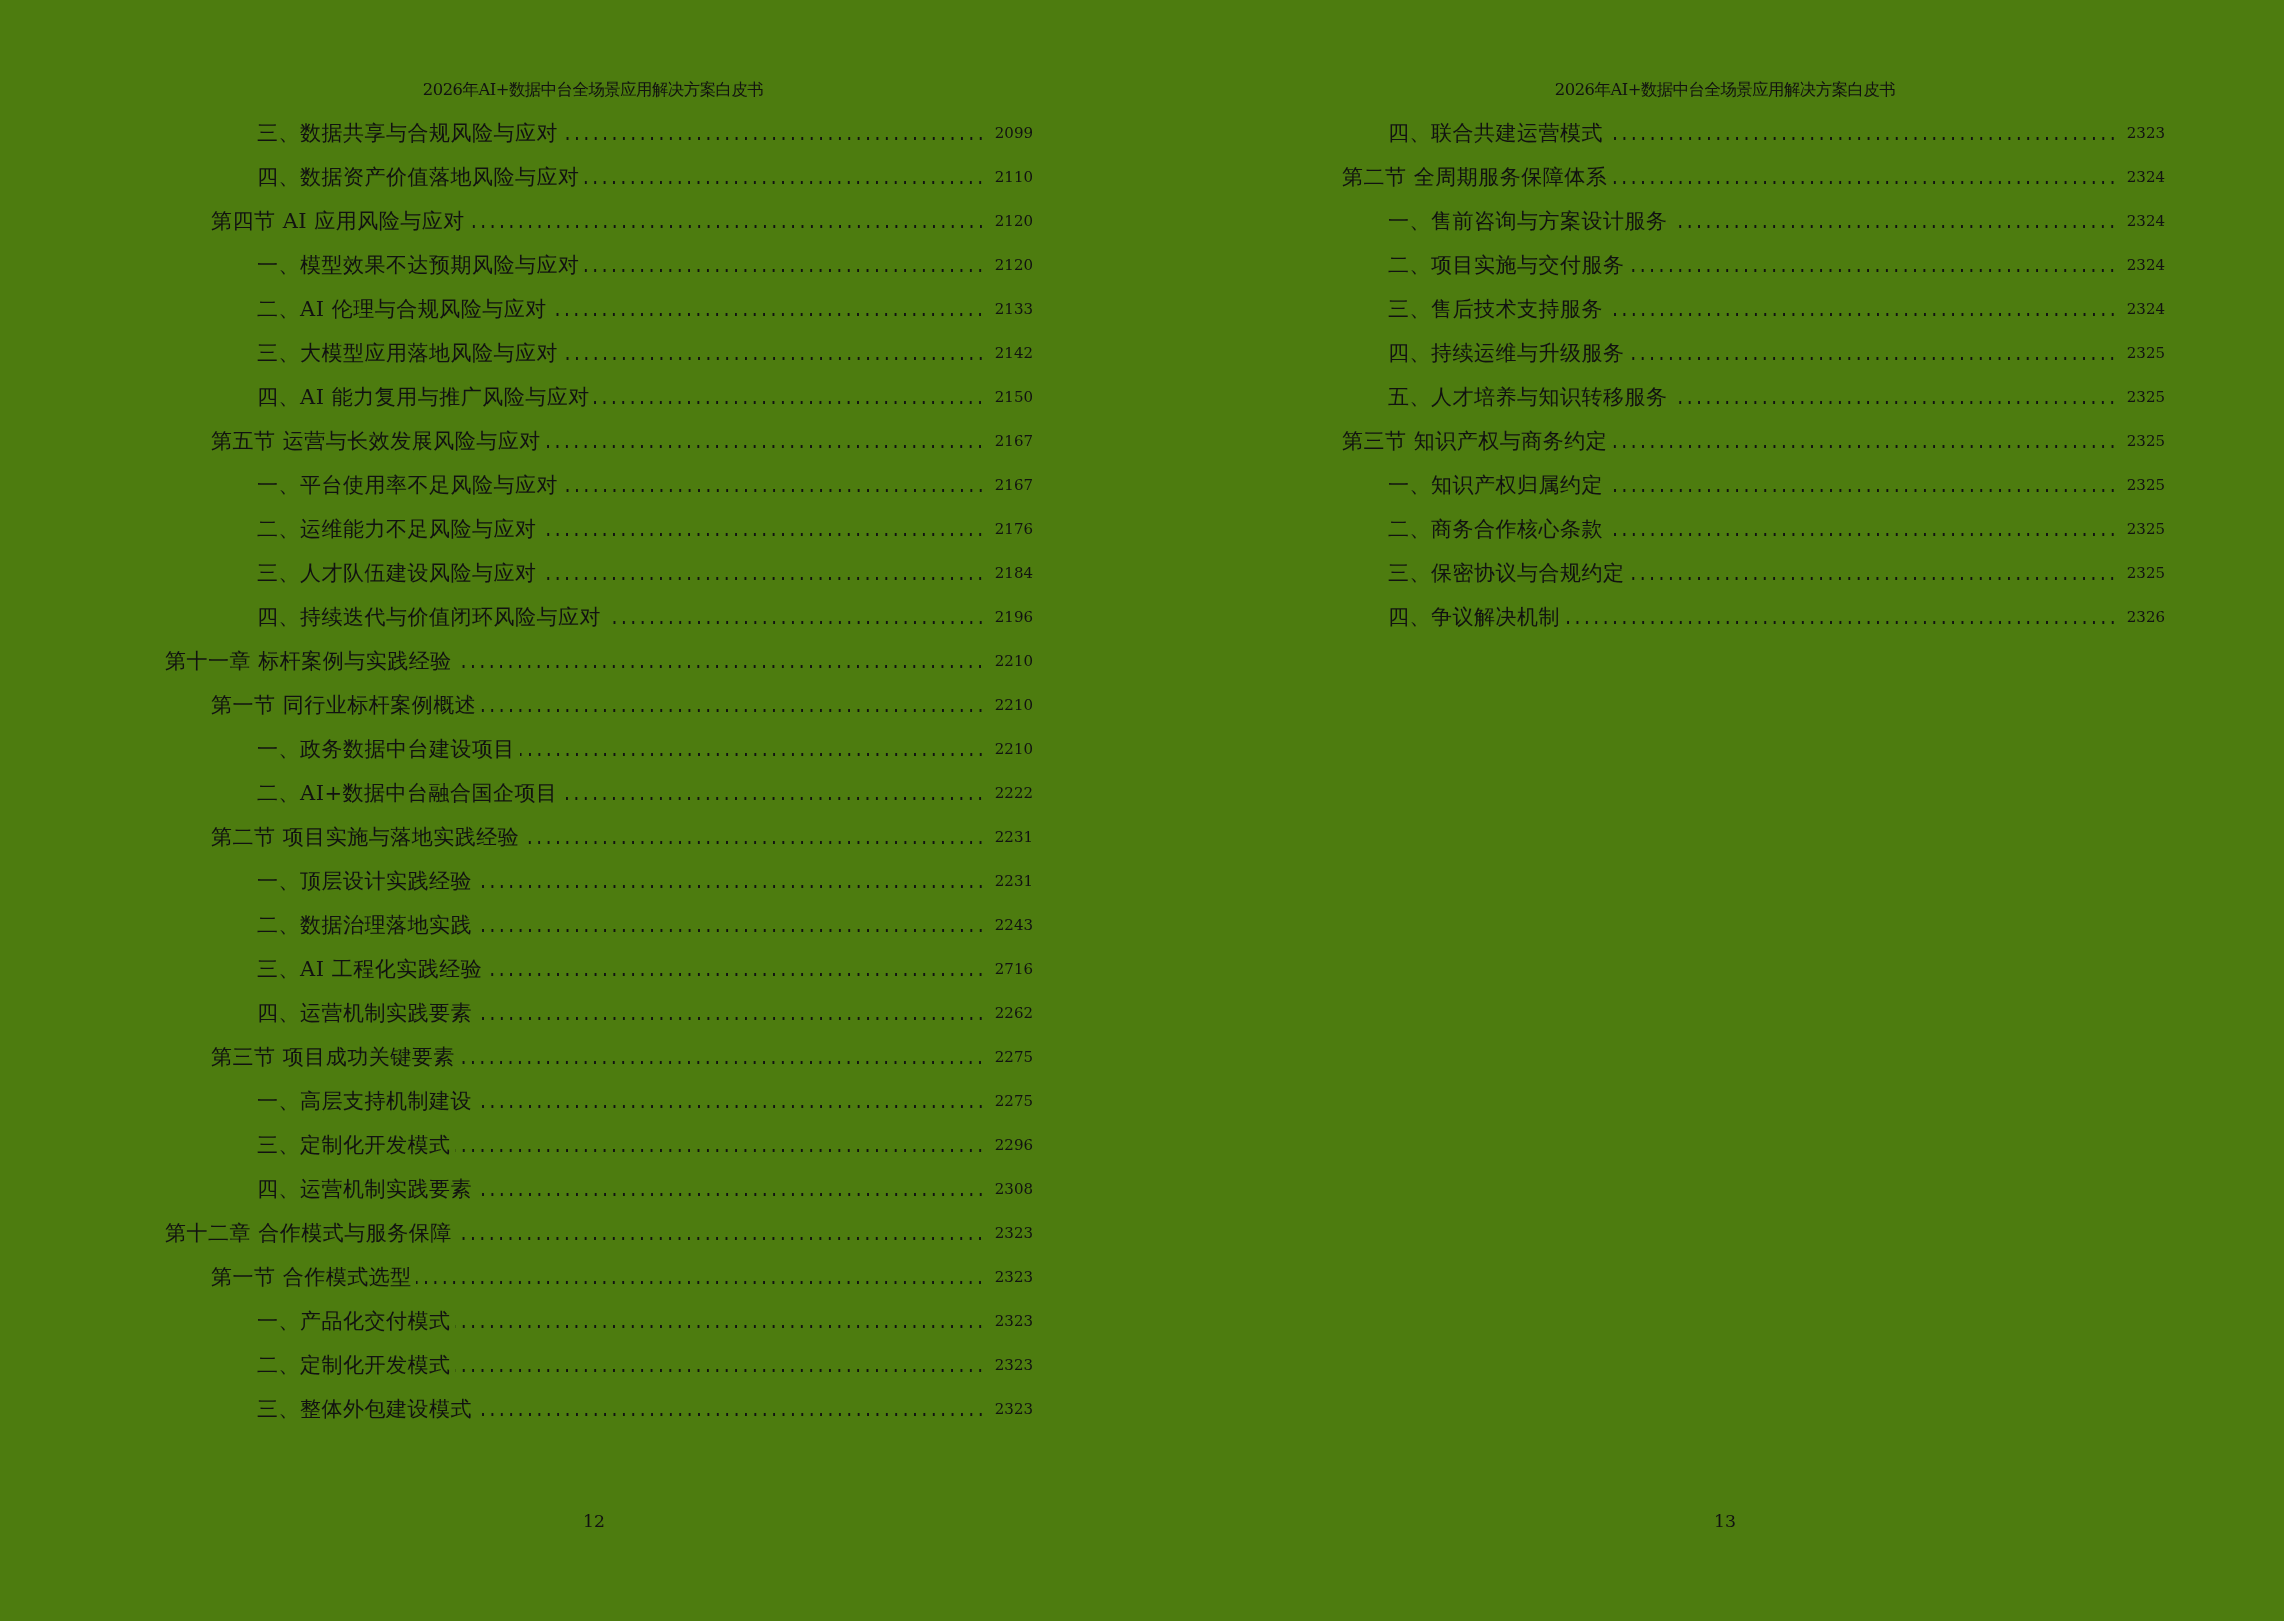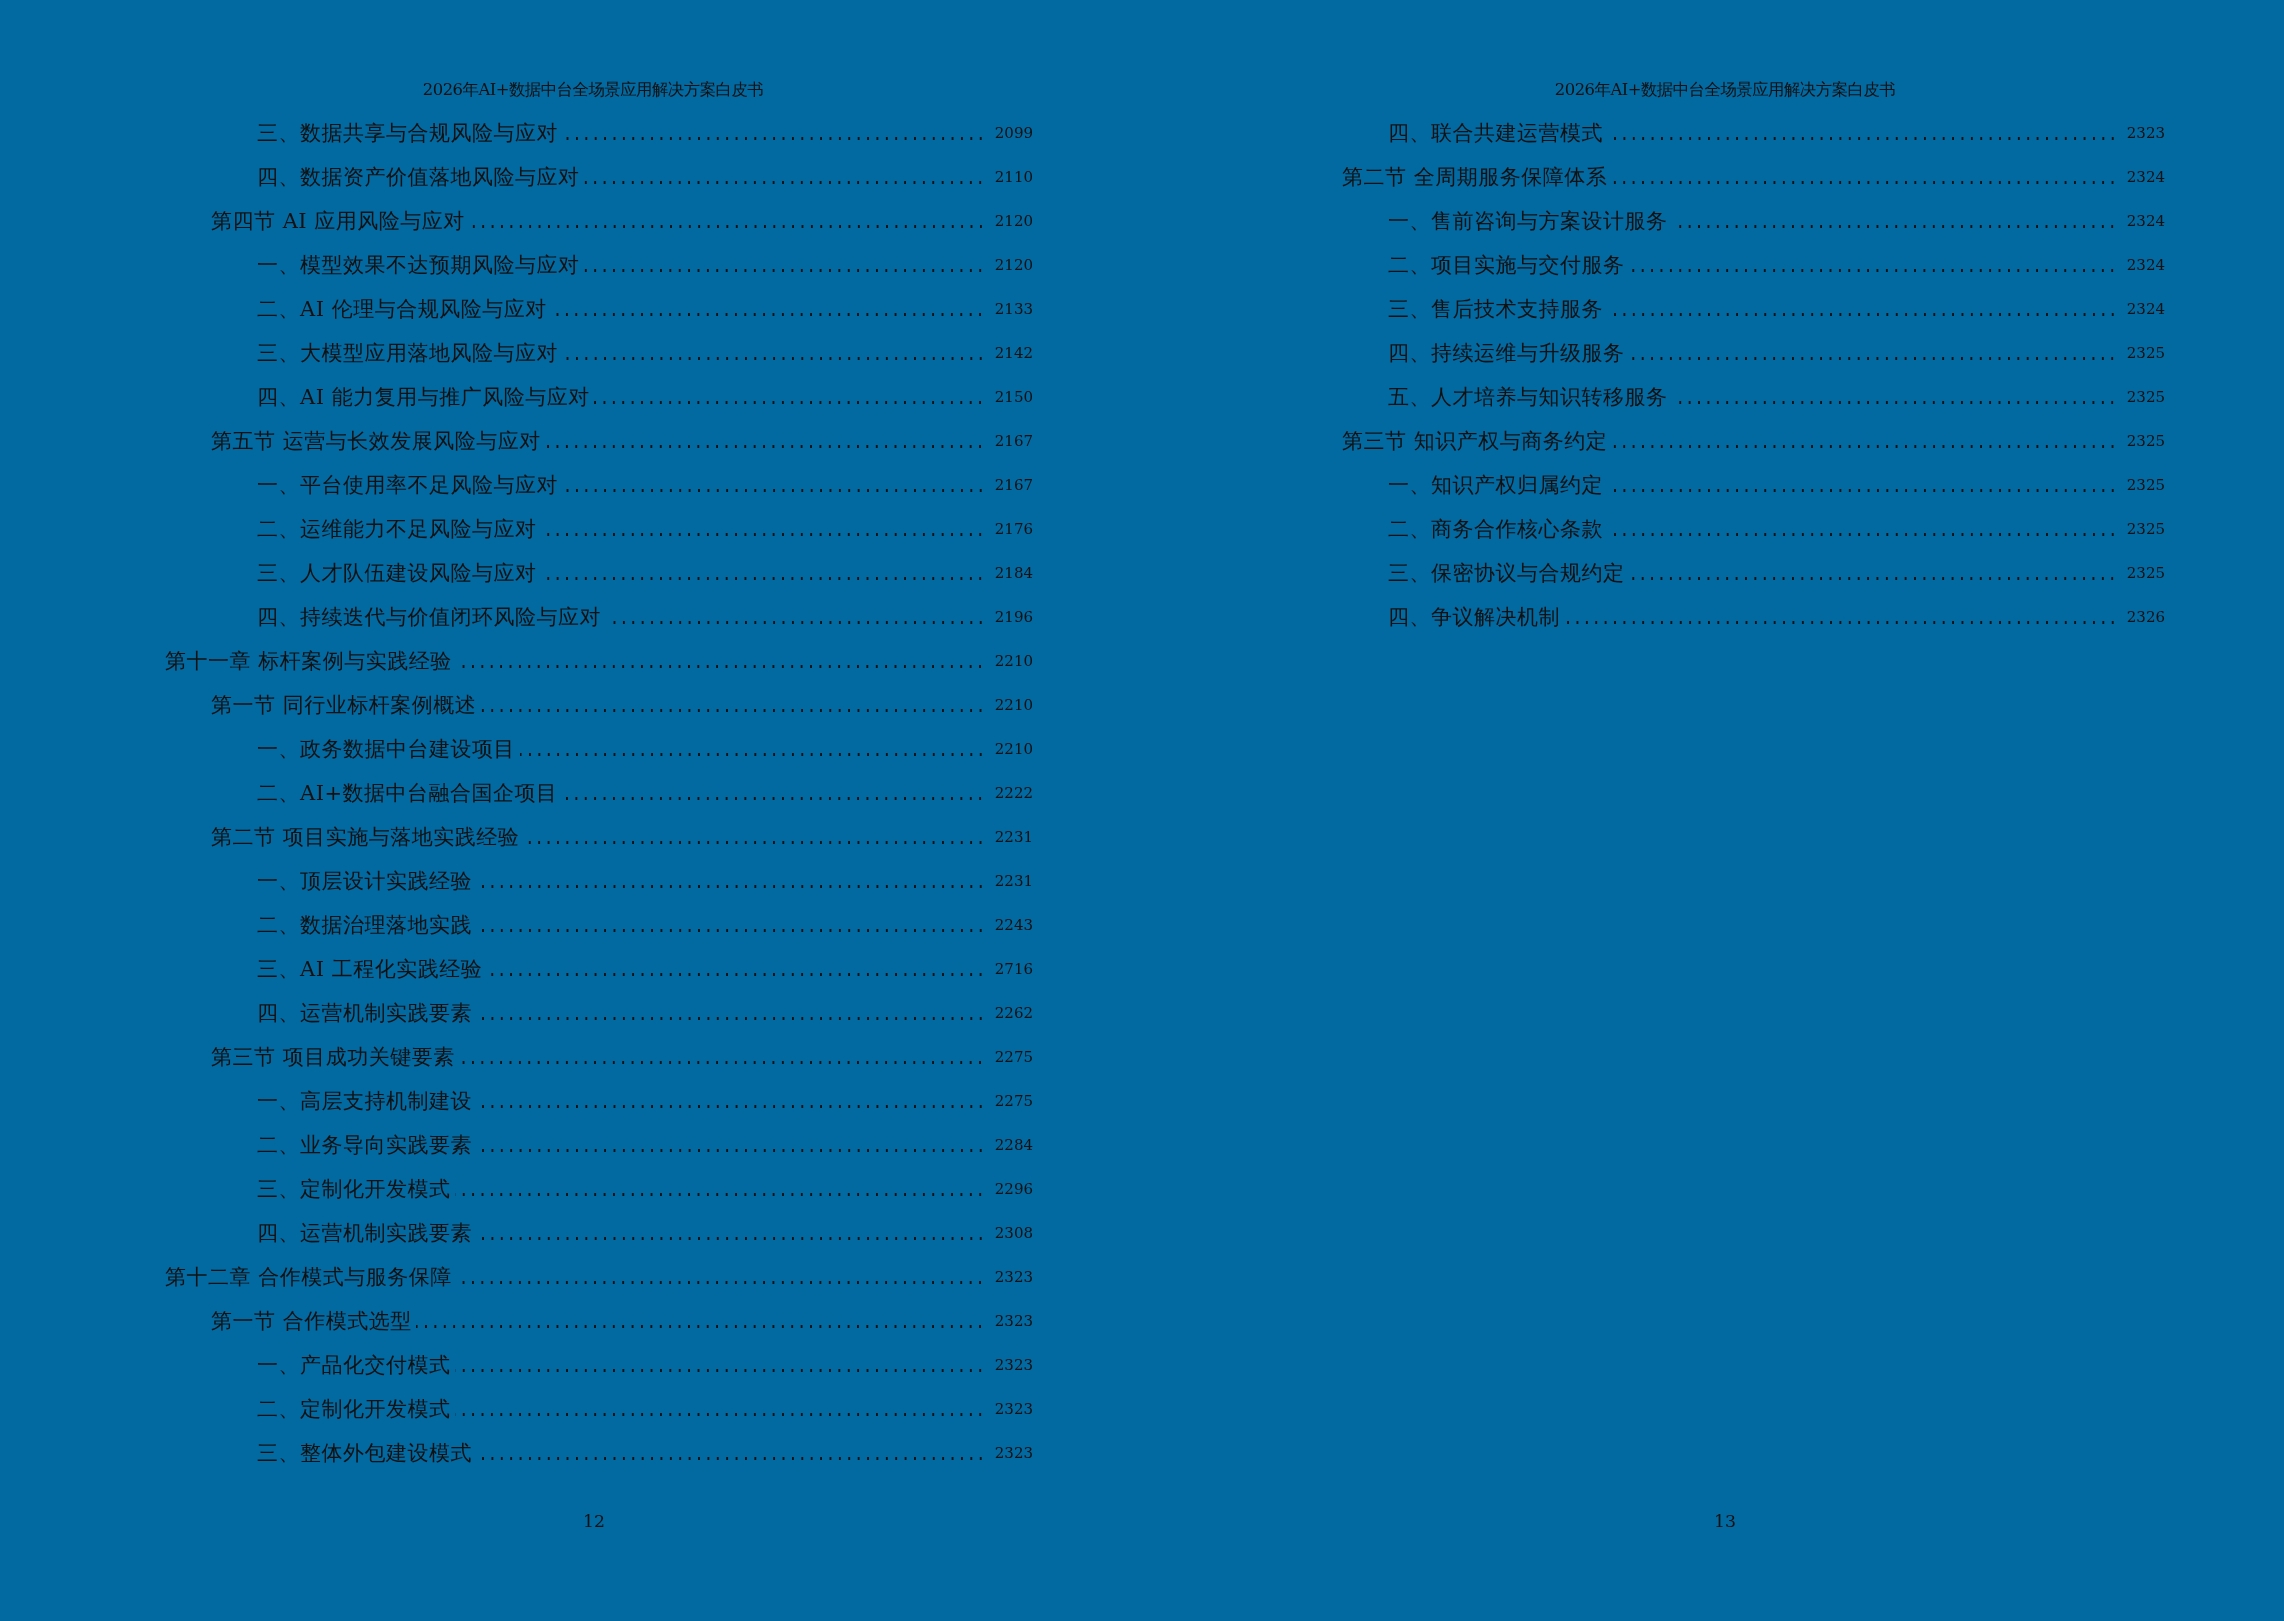--- a/index.html
+++ b/index.html
@@ -2,21 +2,21 @@
 <html style="font-size:7.7px"><head>
 <meta charset="utf-8">
 <style>
   html, body { margin: 0; padding: 0; background: #ffffff; }
   body {
     width: 2284px; height: 1622px; position: relative; overflow: hidden;
     font-family: "DejaVu Serif", "Liberation Serif", serif;
     color: #111111;
   }
   .page {
-    position: absolute; top: 0; height: 1622px; background: #0369a1;
+    position: absolute; top: 0; height: 1622px; background: #4d7c0f;
   }
   .page-left { left: 0; width: 1142px; }
   .page-right { left: 1142px; width: 1142px; }
   .running-header {
     position: absolute; top: 78px; font-size: 16.4px; line-height: 23px;
     white-space: nowrap; transform: translateX(-50%);
     font-family: "DejaVu Serif", "Liberation Serif", serif;
     letter-spacing: -0.5px;
   }
   .page-left .running-header { left: 593px; }
@@ -172,25 +172,20 @@
         <span class="toc-title">第三节 项目成功关键要素</span>
         <span class="toc-leader"></span>
         <span class="toc-page">2275</span>
       </li>
       <li class="toc-row level-2">
         <span class="toc-title">一、高层支持机制建设</span>
         <span class="toc-leader"></span>
         <span class="toc-page">2275</span>
       </li>
       <li class="toc-row level-2">
-        <span class="toc-title">二、业务导向实践要素</span>
-        <span class="toc-leader"></span>
-        <span class="toc-page">2284</span>
-      </li>
-      <li class="toc-row level-2">
         <span class="toc-title">三、定制化开发模式</span>
         <span class="toc-leader"></span>
         <span class="toc-page">2296</span>
       </li>
       <li class="toc-row level-2">
         <span class="toc-title">四、运营机制实践要素</span>
         <span class="toc-leader"></span>
         <span class="toc-page">2308</span>
       </li>
       <li class="toc-row level-0">

